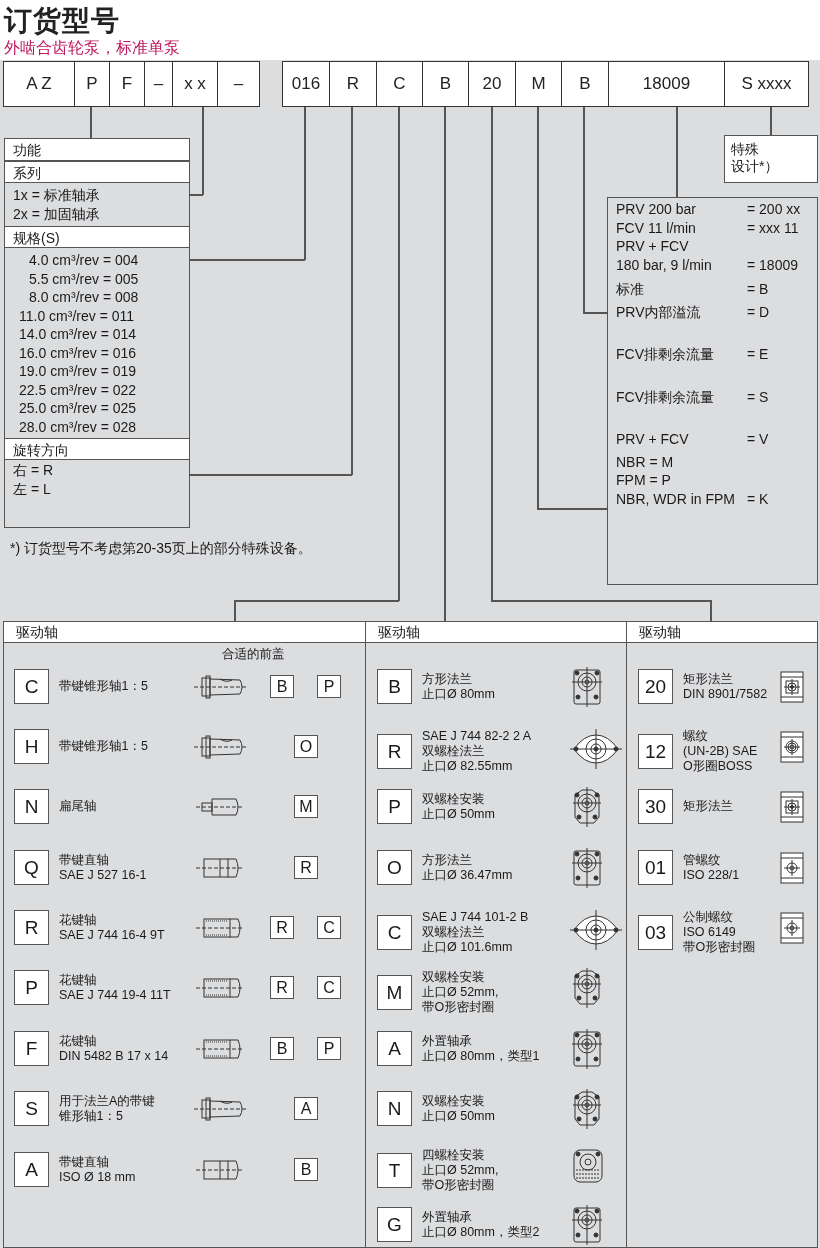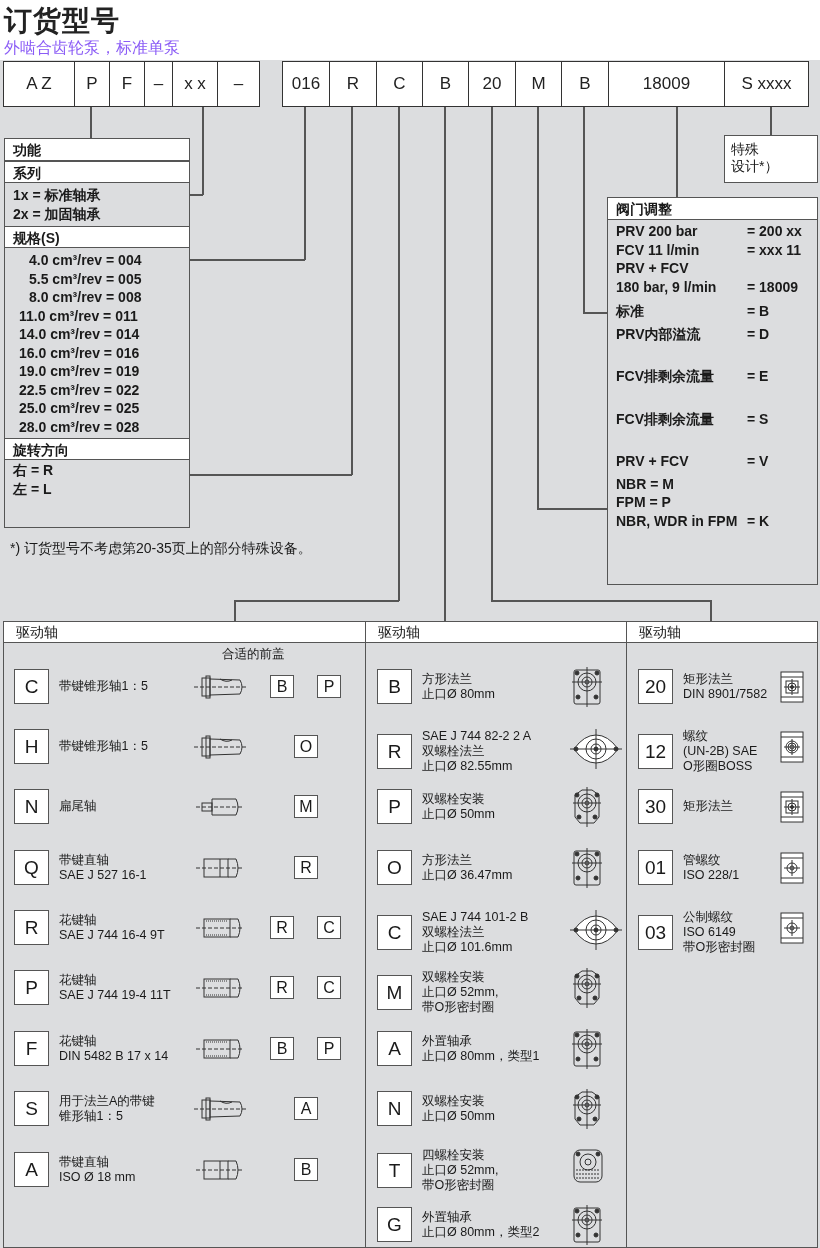--- a/index.html
+++ b/index.html
@@ -1,23 +1,23 @@
 <!DOCTYPE html>
 <html><head>
 <meta charset="utf-8">
 <style>
   * { box-sizing: border-box; margin: 0; padding: 0; }
   body { width: 820px; height: 1248px; background: #ffffff; font-family: "Liberation Sans", "DejaVu Sans", sans-serif; color: #1a1a1a; position: relative; overflow: hidden; }
   .title { position: absolute; left: 4px; top: 2px; font-size: 28px; font-weight: bold; color: #222; letter-spacing: 1px; }
-  .subtitle { position: absolute; left: 4px; top: 38px; font-size: 16px; color: #8b5cf6; }
+  .subtitle { position: absolute; left: 4px; top: 38px; font-size: 16px; color: #be185d; }
   .panel { position: absolute; left: 0; top: 60px; width: 820px; height: 1188px; background: #dcdddf; }
   .codebox { position: absolute; top: 61px; height: 46px; background: #fff; border: 1.5px solid #333; display: flex; align-items: center; justify-content: center; font-size: 17px; color: #222; }
   .vline { position: absolute; background: #555; width: 1.5px; }
   .hline { position: absolute; background: #555; height: 1.5px; }
-  .box { position: absolute; border: 1.5px solid #555; background: #dcdddf; font-weight: bold; }
+  .box { position: absolute; border: 1.5px solid #555; background: #dcdddf; }
   .hdr { background: #fff; border-bottom: 1.5px solid #555; font-size: 14px; padding: 2px 8px; height: 22px; line-height: 18px; }
   .row { font-size: 14px; padding: 0 8px; line-height: 18.5px; }
   .kv { display: flex; }
   .kv .k { flex: 1; }
   .note { position: absolute; left: 10px; top: 540px; font-size: 14px; }
   .special { position: absolute; left: 724px; top: 135px; width: 94px; height: 48px; background: #fff; border: 1.5px solid #555; font-size: 14px; padding: 5px 6px; line-height: 17px; }
   .shaft-sec { position: absolute; top: 621px; border: 1.5px solid #555; border-top: none; }
   .shaft-hdr { position: absolute; top: 621px; height: 22px; background: #fff; border: 1.5px solid #555; font-size: 14px; padding: 2px 12px; line-height: 17px; }
   .item { position: absolute; display: flex; align-items: center; }
   .letter { width: 35px; height: 35px; background: #fff; border: 1.5px solid #555; display: flex; align-items: center; justify-content: center; font-size: 19px; }
@@ -100,21 +100,20 @@
 </div>
 
 <div class="note">*) 订货型号不考虑第20-35页上的部分特殊设备。</div>
 
 <div class="special">
   <div>特殊</div>
   <div>设计*）</div>
 </div>
 
 <div class="box" style="left:607px;top:197px;width:211px;height:388px">
-  <div class="hdr">阀门调整</div>
   <div id="valve-list" style="padding:2px 0">
       <div class="row kv">
         <span class="k">PRV 200 bar</span>
         <span style="width: 62px;">= 200 xx</span>
       </div>
       <div class="row kv">
         <span class="k">FCV 11 l/min</span>
         <span style="width: 62px;">= xxx 11</span>
       </div>
       <div class="row kv">

